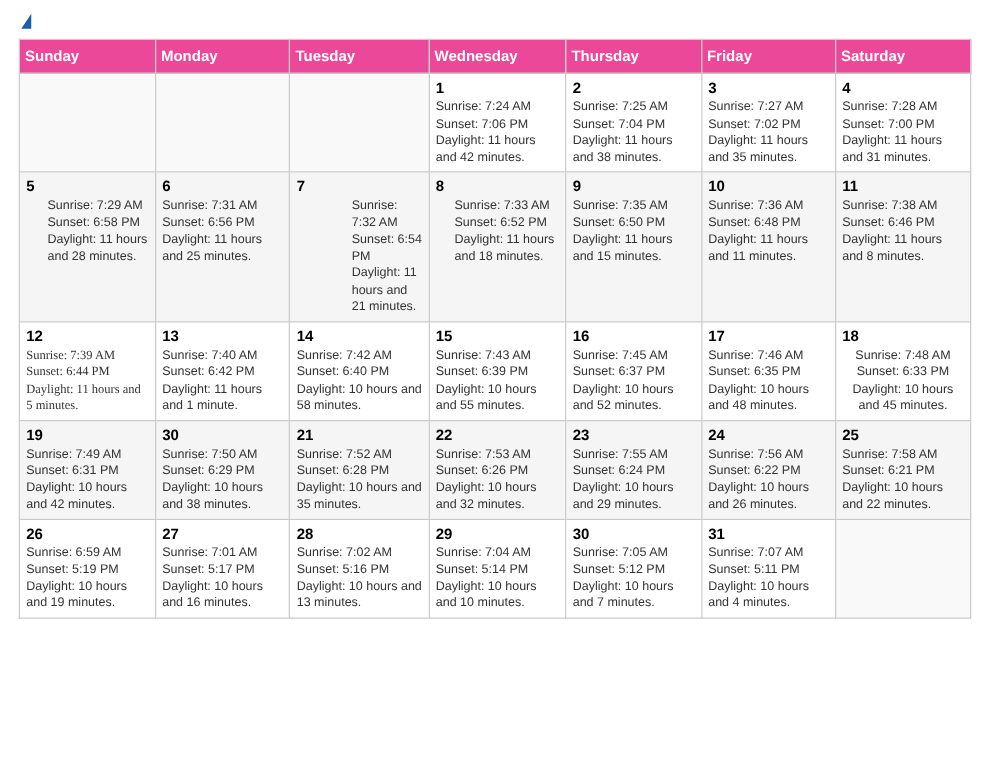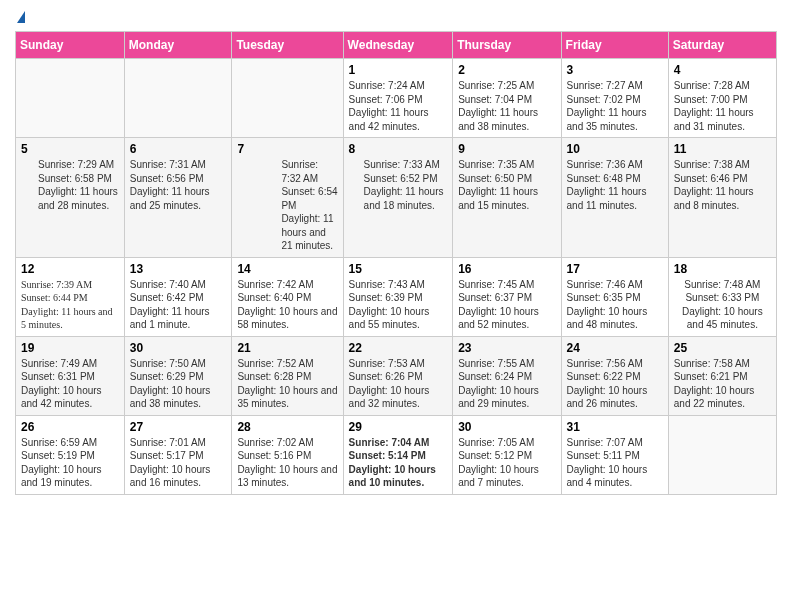--- a/index.html
+++ b/index.html
@@ -295,21 +295,21 @@
 Daylight: 10 hours and 16 minutes.</div>
         </td>
         <td>
           <div class="day-number">28</div>
           <div class="day-info" style="white-space: pre-line;">Sunrise: 7:02 AM
 Sunset: 5:16 PM
 Daylight: 10 hours and 13 minutes.</div>
         </td>
         <td>
           <div class="day-number">29</div>
-          <div class="day-info" style="white-space: pre-line; font-weight: bold;">Sunrise: 7:04 AM
+          <div class="day-info" style="white-space: pre-line;">Sunrise: 7:04 AM
 Sunset: 5:14 PM
 Daylight: 10 hours and 10 minutes.</div>
         </td>
         <td>
           <div class="day-number">30</div>
           <div class="day-info" style="white-space: pre-line;">Sunrise: 7:05 AM
 Sunset: 5:12 PM
 Daylight: 10 hours and 7 minutes.</div>
         </td>
         <td>

